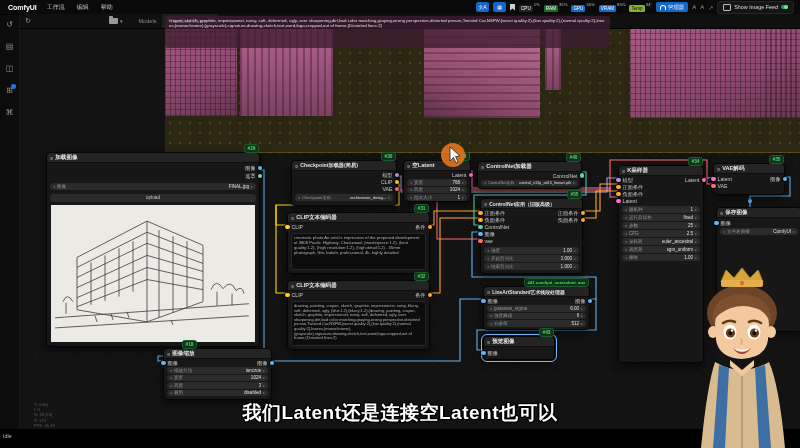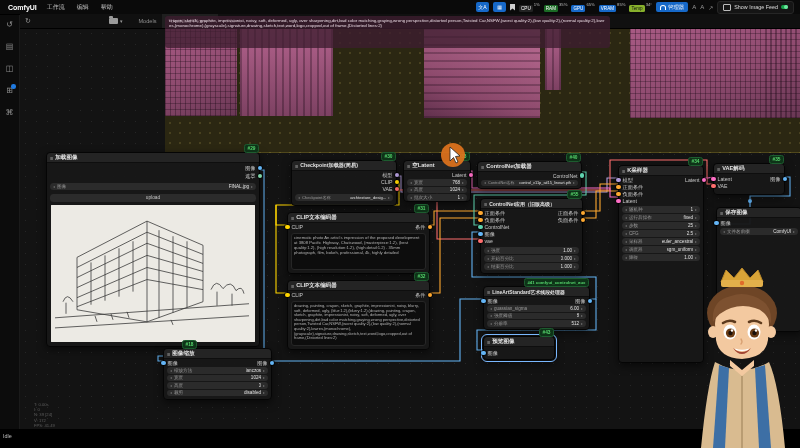--- a/index.html
+++ b/index.html
@@ -565,20 +565,21 @@
     <div>FPS: 41.49</div>
   </div>
 
   <div id="cursor">
     <svg width="28" height="28" viewBox="0 0 28 28">
       <circle cx="14" cy="14" r="12" fill="#e0731d" opacity="0.92"></circle>
       <polygon points="11,6 11,20 14.5,16.5 17,22 19,21 16.5,15.5 21,15" fill="#fff" stroke="#222" stroke-width="0.8"></polygon>
     </svg>
   </div>
 
+  <div id="subtitle">我们Latent还是连接空Latent也可以</div>
 
   <div id="bottombar">
     <span id="statustxt">Idle</span>
   </div>
 
   <div id="character">
     <svg width="115" height="182" viewBox="0 0 115 182">
       <ellipse cx="57" cy="47" rx="35" ry="28" fill="#6e4526"></ellipse>
       <polygon points="36,16 41,4 49,12 57,2 65,12 73,4 78,16" fill="#d9a437" stroke="#b9882a" stroke-width="1"></polygon>
       <rect x="36" y="14" width="42" height="7" rx="2" fill="#e3b04b"></rect>

